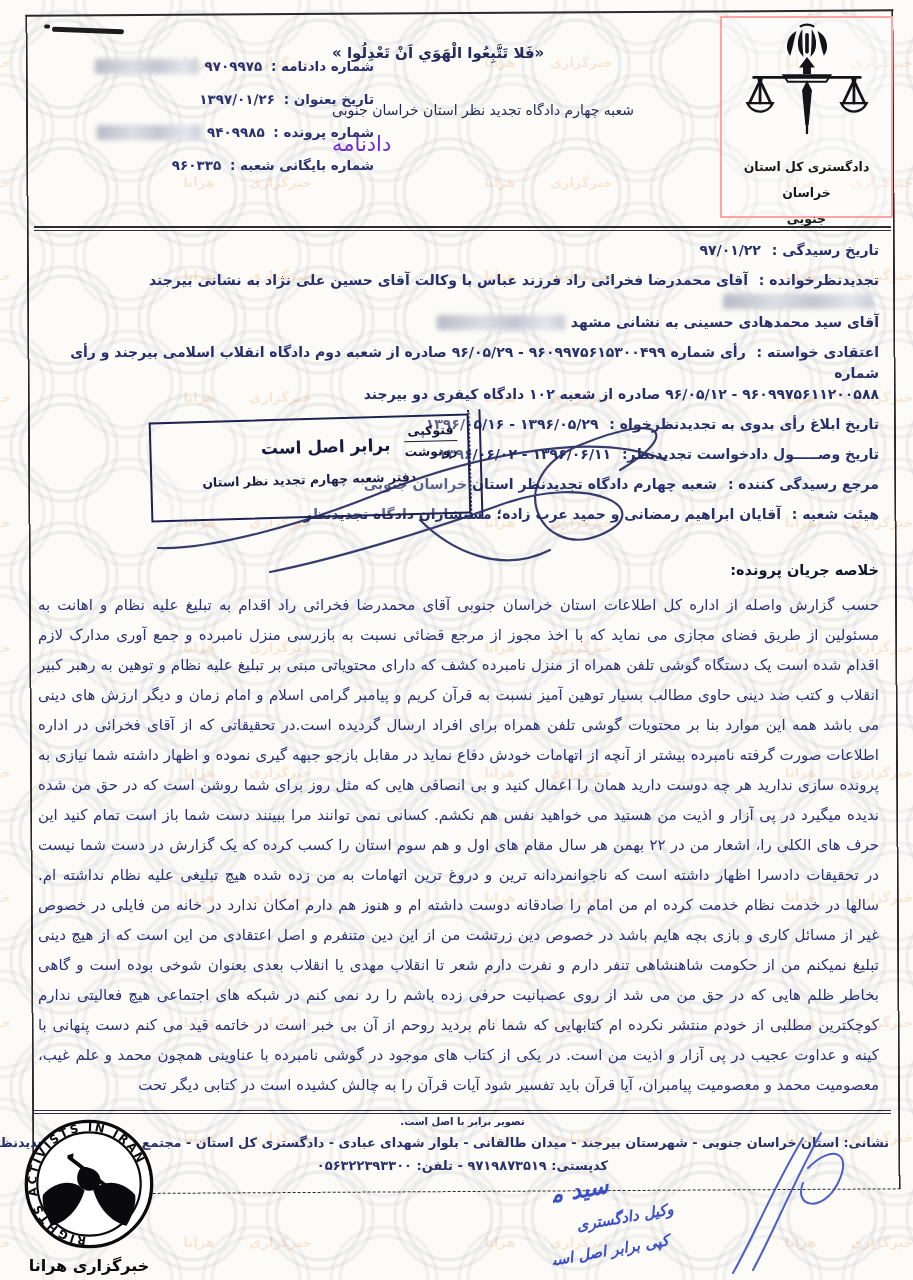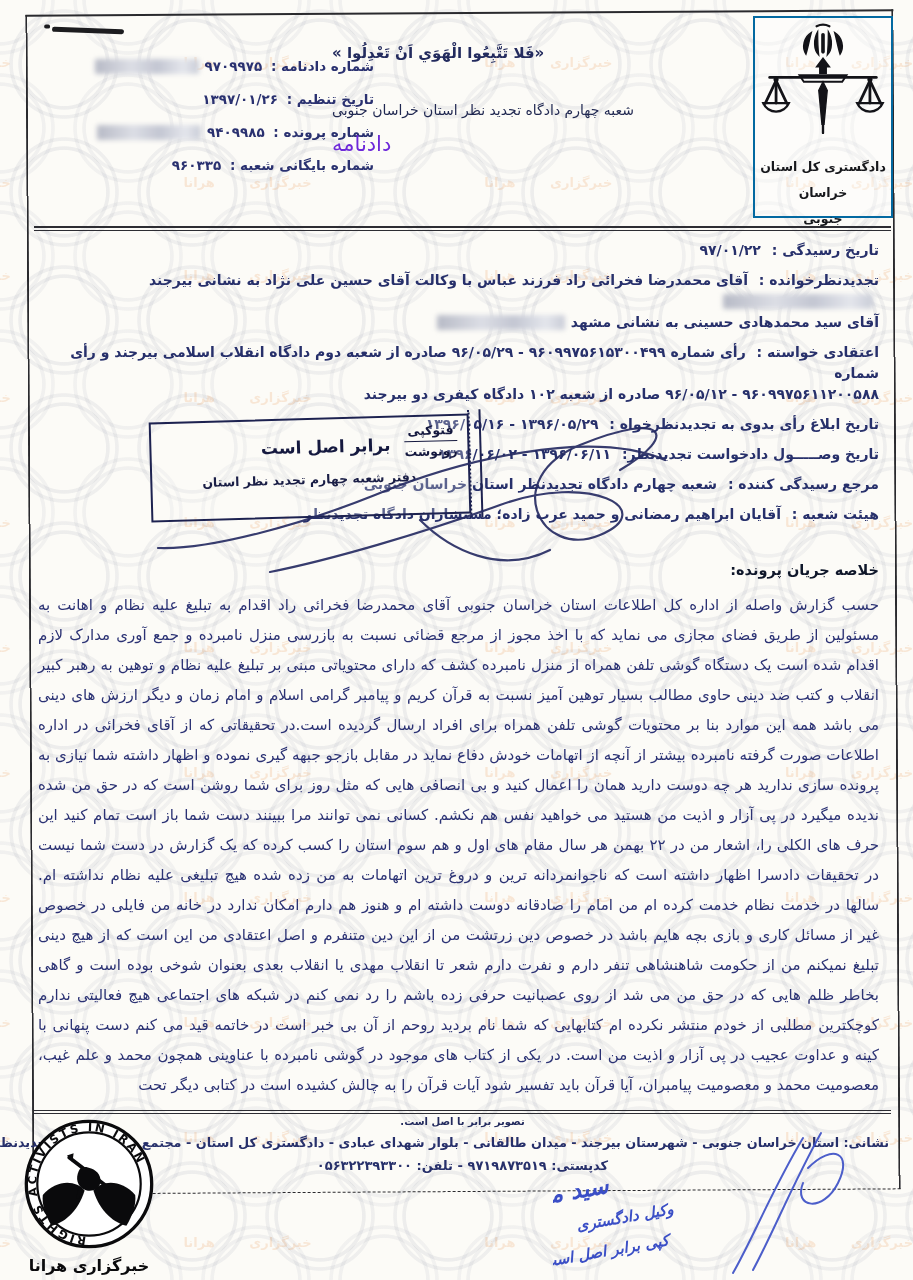--- a/index.html
+++ b/index.html
@@ -39,21 +39,21 @@
 
   
   .header { position:absolute; left:32px; right:20px; top:14px; height:214px; }
   .hdr-fields { position:absolute; left:30px; top:36px; width:312px; font-size:13.5px; font-weight:700; line-height:33px; color:#2a3170; text-align:right; }
   .hdr-field { white-space:nowrap; }
   .hdr-field .val { padding-right:4px; letter-spacing:.5px; }
   .hdr-center { position:absolute; left:300px; top:30px; width:420px; text-align:left; }
   .verse { font-size:15px; font-weight:700; color:#232b5e; margin-bottom:40px; }
   .branch-title { font-size:14px; font-weight:400; color:#1f2750; margin-bottom:14px; white-space:nowrap; }
   .doc-title { font-size:21px; font-weight:400; color:#6d28d9; }
-  .logo-box { position:absolute; right:0px; top:2px; width:140px; height:202px; border:2px solid #0369a1; background:rgba(255,255,255,.35); text-align:center; padding-top:4px; }
+  .logo-box { position:absolute; right:0px; top:2px; width:173px; height:202px; border:2px solid #fca5a5; background:rgba(255,255,255,.35); text-align:center; padding-top:4px; }
   .logo-caption { font-size:12.5px; font-weight:700; color:#17181c; line-height:26px; }
 
   .rule-double { position:absolute; left:34px; right:22px; top:226px; height:5px; border-top:2.2px solid #2d2d33; border-bottom:1.4px solid #2d2d33; }
 
   
   .details { position:absolute; right:34px; left:40px; top:240px; font-size:14px; font-weight:700; color:#27306b; line-height:1.5; }
   .drow { margin-bottom:9px; }
   .drow .lbl { margin-left:6px; }
   .redact { display:inline-block; vertical-align:-3px; height:15px; border-radius:2px; margin:0 6px;
     background:linear-gradient(90deg,#b7bac6,#dcdee5 35%,#c3c6d2 60%,#e4e6ec 85%,#c9ccd7);
@@ -115,21 +115,21 @@
 <div class="content">
 
   <div class="header">
 
     <div class="hdr-fields">
       <div class="hdr-field">
         <span class="lbl">شماره دادنامه :</span>
         <span class="val">۹۷۰۹۹۷۵</span><span class="redact" style="width:104px;"></span>
       </div>
       <div class="hdr-field">
-        <span class="lbl">تاریخ تنظیم :</span>
+        <span class="lbl">تاریخ بعنوان :</span>
         <span class="val">۱۳۹۷/۰۱/۲۶</span>
       </div>
       <div class="hdr-field">
         <span class="lbl">شماره پرونده :</span>
         <span class="val">۹۴۰۹۹۸۵</span><span class="redact" style="width:104px;"></span>
       </div>
       <div class="hdr-field">
         <span class="lbl">شماره بایگانی شعبه :</span>
         <span class="val">۹۶۰۳۳۵</span>
       </div>

